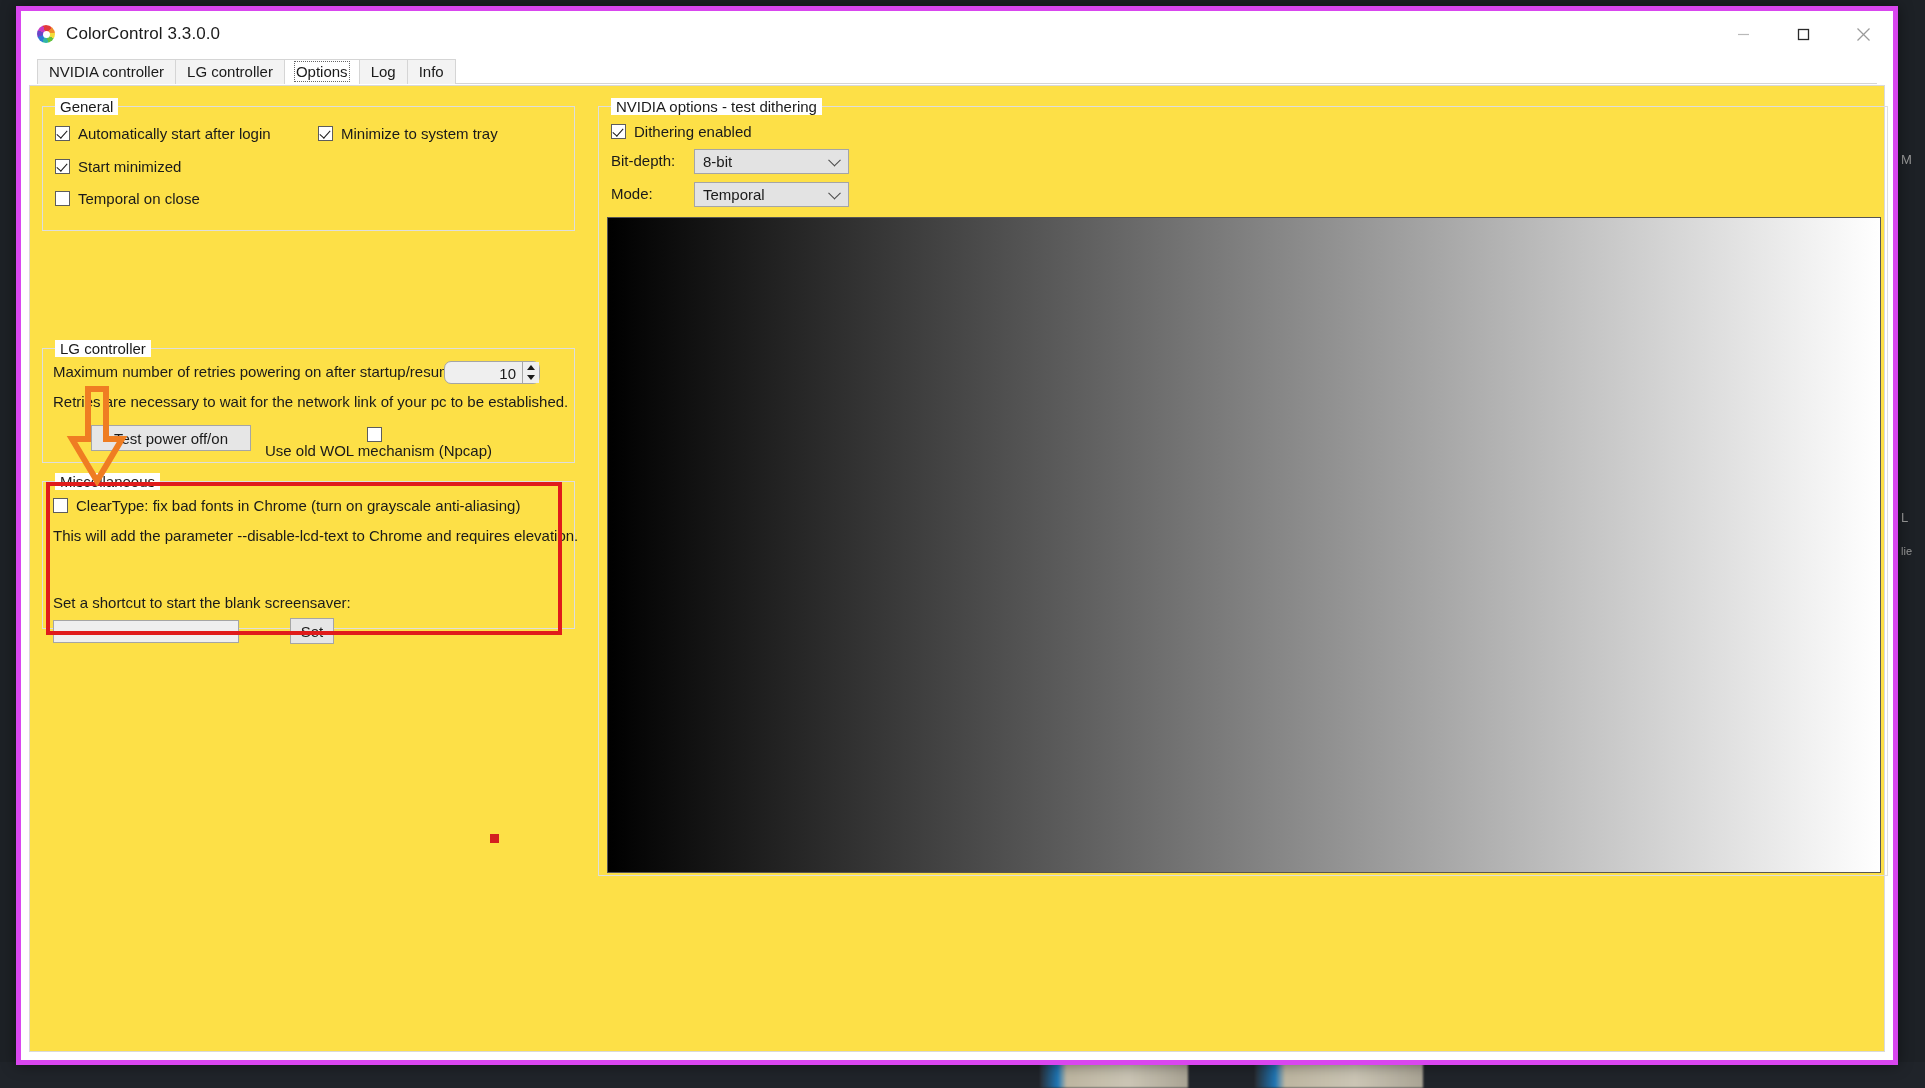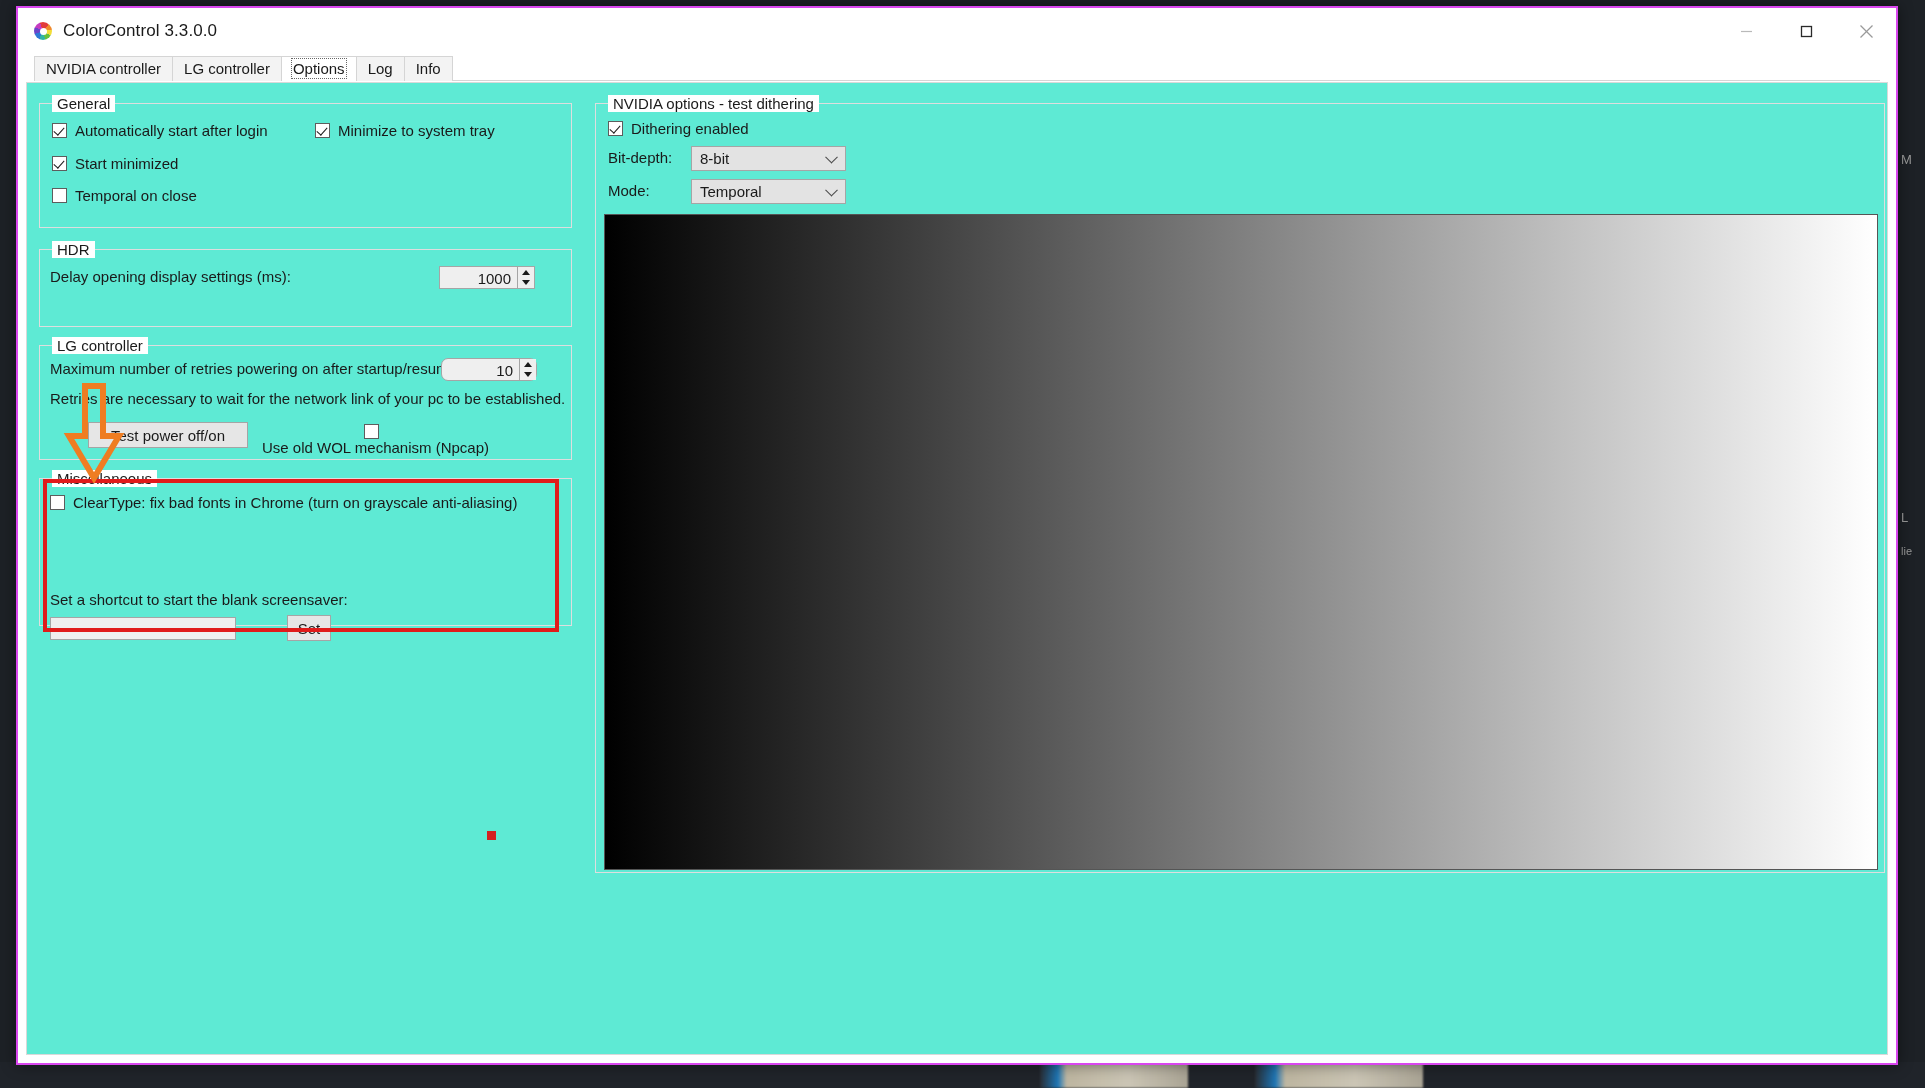--- a/index.html
+++ b/index.html
@@ -43,21 +43,21 @@
     filter: blur(1.2px);
     opacity: .9;
   }
 
   
   #app-window {
     position: absolute;
     left: 16px; top: 6px;
     width: 1882px; height: 1059px;
     background: #ffffff;
-    border: 2px solid #d946ef;
+    border: 5px solid #d946ef;
     box-shadow: 0 0 14px rgba(0,0,0,.45);
   }
 
   
   #title-bar {
     height: 47px;
     background: #ffffff;
     display: flex;
     align-items: center;
     position: relative;
@@ -136,21 +136,21 @@
     outline-offset: 1px;
     display: inline-block;
   }
 
   
   #content {
     position: absolute;
     left: 8px; right: 8px;
     top: 74px; bottom: 8px;
     border: 1px solid #d9d9d9;
-    background: #5eead4;
+    background: #fde047;
   }
 
   
   .group {
     position: absolute;
     border: 1px solid #dedede;
   }
   .group-title {
     position: absolute;
     top: -9px; left: 12px;
@@ -348,39 +348,20 @@
         <span class="cb checked"></span>
         <span class="cb-label">Start minimized</span>
       </div>
 
       <div class="row" style="left:12px; top:83px;">
         <span class="cb"></span>
         <span class="cb-label">Temporal on close</span>
       </div>
     </div>
 
-    <div class="group" style="left:12px; top:166px; width:533px; height:78px;">
-      <div class="group-title">HDR</div>
-
-      <div class="row" style="left:10px; top:18px;">
-        <span class="plain-label">Delay opening display settings (ms):</span>
-      </div>
-
-      <div class="spin" style="position:absolute; left:399px; top:16px; width:96px;">
-        <div class="spin-val">1000</div>
-        <div class="spin-btns">
-          <div>
-              <span class="arr-up"></span>
-            </div>
-          <div>
-              <span class="arr-dn"></span>
-            </div>
-        </div>
-      </div>
-    </div>
 
     <div class="group" style="left:12px; top:262px; width:533px; height:115px;">
       <div class="group-title">LG controller</div>
 
       <div class="row" style="left:10px; top:14px;">
         <span class="plain-label">Maximum number of retries powering on after startup/resume:</span>
       </div>
 
       <div class="spin" style="position:absolute; left:401px; top:12px; width:96px;border-radius:7px;">
         <div class="spin-val">10</div>
@@ -407,20 +388,23 @@
     </div>
 
     <div class="group" style="left:12px; top:395px; width:533px; height:148px;">
       <div class="group-title">Miscellaneous</div>
 
       <div class="row" style="left:10px; top:15px;">
         <span class="cb"></span>
         <span class="cb-label">ClearType: fix bad fonts in Chrome (turn on grayscale anti-aliasing)</span>
       </div>
 
+      <div class="row" style="left:10px; top:45px;">
+        <span class="plain-label">This will add the parameter --disable-lcd-text to Chrome and requires elevation.</span>
+      </div>
 
       <div class="row" style="left:10px; top:112px;">
         <span class="plain-label">Set a shortcut to start the blank screensaver:</span>
       </div>
 
       <input class="tfield" style="position: absolute; left: 10px; top: 138px; width: 186px; font-size: 15px; padding: 0px 4px; font-family: &quot;Liberation Sans&quot;, sans-serif;" value="">
 
       <div class="btn" style="position:absolute; left:247px; top:136px; width:44px;">Set</div>
     </div>
 

